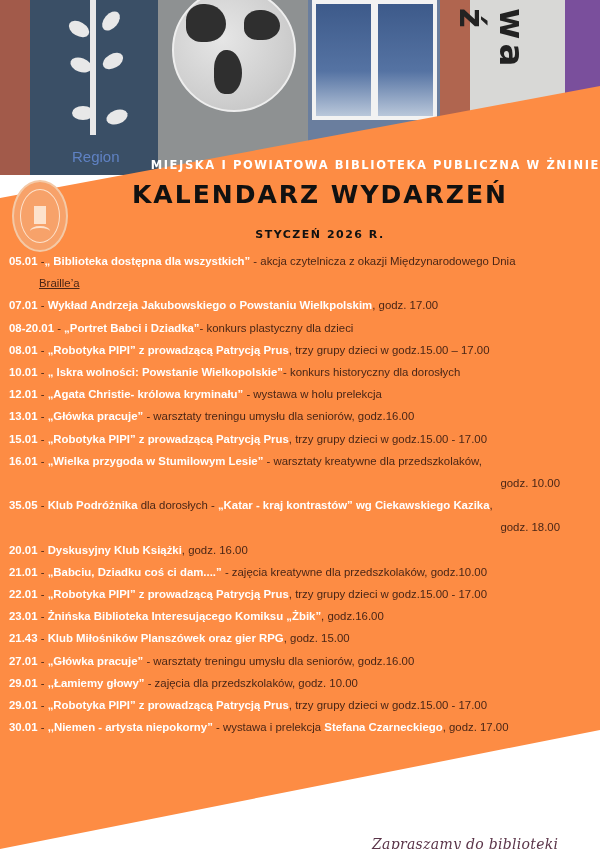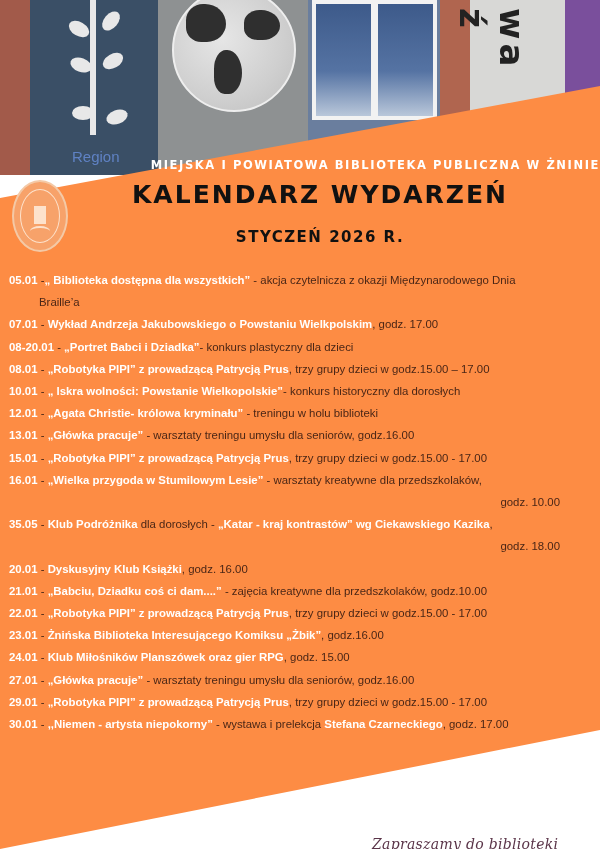--- a/index.html
+++ b/index.html
@@ -70,34 +70,34 @@
       position: absolute; left: 16px; top: 44px; width: 20px; height: 8px;
       border-top: 2px solid #fde2cc; border-radius: 50% 50% 0 0;
     }
     .title {
       position: absolute; top: 180px; left: 0; width: 100%; text-align: center;
       color: #111111; font-size: 25px; font-weight: bold; letter-spacing: 2px;
       font-family: "DejaVu Sans", sans-serif; padding-left: 40px; box-sizing: border-box;
     }
     .subtitle {
       position: absolute; top: 228px; left: 0; width: 100%; text-align: center;
-      color: #111111; font-size: 15px; font-weight: bold; letter-spacing: 1.5px;
+      color: #111111; font-size: 11px; font-weight: bold; letter-spacing: 1.5px;
       font-family: "DejaVu Sans", sans-serif; padding-left: 40px; box-sizing: border-box;
     }
     
     .events {
-      position: absolute; left: 9px; top: 269px; width: 585px;
+      position: absolute; left: 9px; top: 250px; width: 585px;
       font-size: 11.4px; line-height: 22.2px; color: #4a2616;
       font-family: "Liberation Sans", sans-serif;
     }
     .ev { white-space: nowrap; }
     .ev .d, .ev .b { color: #ffffff; font-weight: bold; }
     .ev .n { color: #4a2616; }
     .ev .cont { display: block; }
-    .ev .cont.indent { padding-left: 30px; }
+    .ev .cont.indent { padding-left: 30px; text-decoration: underline; }
     .ev .cont.right { text-align: right; padding-right: 34px; }
     
     .invite {
       position: absolute; left: 372px; top: 836px; color: #5a3448;
       font-family: "DejaVu Serif", serif; font-style: italic; font-size: 14px; letter-spacing: 0.3px;
     }
   </style>
 </head>
 <body>
 
@@ -142,28 +142,29 @@
 
 <div class="title">KALENDARZ WYDARZEŃ</div>
 <div class="subtitle">STYCZEŃ 2026 R.</div>
 
 <div class="events" id="events">
     <div class="ev"><span class="d">05.01</span><span class="n"> -</span><span class="b">„ Biblioteka dostępna dla wszystkich”</span><span class="n"> - akcja czytelnicza z okazji Międzynarodowego Dnia</span><span class="cont indent">Braille’a</span></div>
     <div class="ev"><span class="d">07.01</span><span class="n"> - </span><span class="b">Wykład Andrzeja Jakubowskiego o Powstaniu Wielkpolskim</span><span class="n">, godz. 17.00</span></div>
     <div class="ev"><span class="d">08-20.01</span><span class="n"> - </span><span class="b">„Portret Babci i Dziadka”</span><span class="n">- konkurs plastyczny dla dzieci</span></div>
     <div class="ev"><span class="d">08.01</span><span class="n"> - </span><span class="b">„Robotyka PIPI” z prowadzącą Patrycją Prus</span><span class="n">, trzy grupy dzieci w godz.15.00 – 17.00</span></div>
     <div class="ev"><span class="d">10.01</span><span class="n"> - </span><span class="b">„ Iskra wolności: Powstanie Wielkopolskie”</span><span class="n">- konkurs historyczny dla dorosłych</span></div>
-    <div class="ev"><span class="d">12.01</span><span class="n"> - </span><span class="b">„Agata Christie- królowa kryminału”</span><span class="n"> - treningu w holu biblioteki</span></div>
+    <div class="ev"><span class="d">12.01</span><span class="n"> - </span><span class="b">„Agata Christie- królowa kryminału”</span><span class="n"> - wystawa w holu prelekcja</span></div>
     <div class="ev"><span class="d">13.01</span><span class="n"> - </span><span class="b">„Główka pracuje”</span><span class="n"> - warsztaty treningu umysłu dla seniorów, godz.16.00</span></div>
     <div class="ev"><span class="d">15.01</span><span class="n"> - </span><span class="b">„Robotyka PIPI” z prowadzącą Patrycją Prus</span><span class="n">, trzy grupy dzieci w godz.15.00 - 17.00</span></div>
     <div class="ev"><span class="d">16.01</span><span class="n"> - </span><span class="b">„Wielka przygoda w Stumilowym Lesie”</span><span class="n"> - warsztaty kreatywne dla przedszkolaków,</span><span class="cont right">godz. 10.00</span></div>
     <div class="ev"><span class="d">35.05</span><span class="n"> - </span><span class="b">Klub Podróżnika</span><span class="n"> dla dorosłych - </span><span class="b">„Katar - kraj kontrastów” wg Ciekawskiego Kazika</span><span class="n">,</span><span class="cont right">godz. 18.00</span></div>
     <div class="ev"><span class="d">20.01</span><span class="n"> - </span><span class="b">Dyskusyjny Klub Książki</span><span class="n">, godz. 16.00</span></div>
     <div class="ev"><span class="d">21.01</span><span class="n"> - </span><span class="b">„Babciu, Dziadku coś ci dam....”</span><span class="n"> - zajęcia kreatywne dla przedszkolaków, godz.10.00</span></div>
     <div class="ev"><span class="d">22.01</span><span class="n"> - </span><span class="b">„Robotyka PIPI” z prowadzącą Patrycją Prus</span><span class="n">, trzy grupy dzieci w godz.15.00 - 17.00</span></div>
     <div class="ev"><span class="d">23.01</span><span class="n"> - </span><span class="b">Żnińska Biblioteka Interesującego Komiksu „Żbik”</span><span class="n">, godz.16.00</span></div>
-    <div class="ev"><span class="d">24.01</span><span class="n"> - </span><span class="b">Klub Miłośników Planszówek oraz gier RPG</span><span class="n">, godz. 15.00</span></div>
+    <div class="ev"><span class="d">21.43</span><span class="n"> - </span><span class="b">Klub Miłośników Planszówek oraz gier RPG</span><span class="n">, godz. 15.00</span></div>
     <div class="ev"><span class="d">27.01</span><span class="n"> - </span><span class="b">„Główka pracuje”</span><span class="n"> - warsztaty treningu umysłu dla seniorów, godz.16.00</span></div>
+    <div class="ev"><span class="d">29.01</span><span class="n"> - </span><span class="b">,,Łamiemy głowy”</span><span class="n"> - zajęcia dla przedszkolaków, godz. 10.00</span></div>
     <div class="ev"><span class="d">29.01</span><span class="n"> - </span><span class="b">„Robotyka PIPI” z prowadzącą Patrycją Prus</span><span class="n">, trzy grupy dzieci w godz.15.00 - 17.00</span></div>
     <div class="ev"><span class="d">30.01</span><span class="n"> - </span><span class="b">,,Niemen - artysta niepokorny”</span><span class="n"> - wystawa i prelekcja </span><span class="b">Stefana Czarneckiego</span><span class="n">, godz. 17.00</span></div>
   </div>
 
 <div class="invite">Zapraszamy do biblioteki</div>
 
 </body></html>

